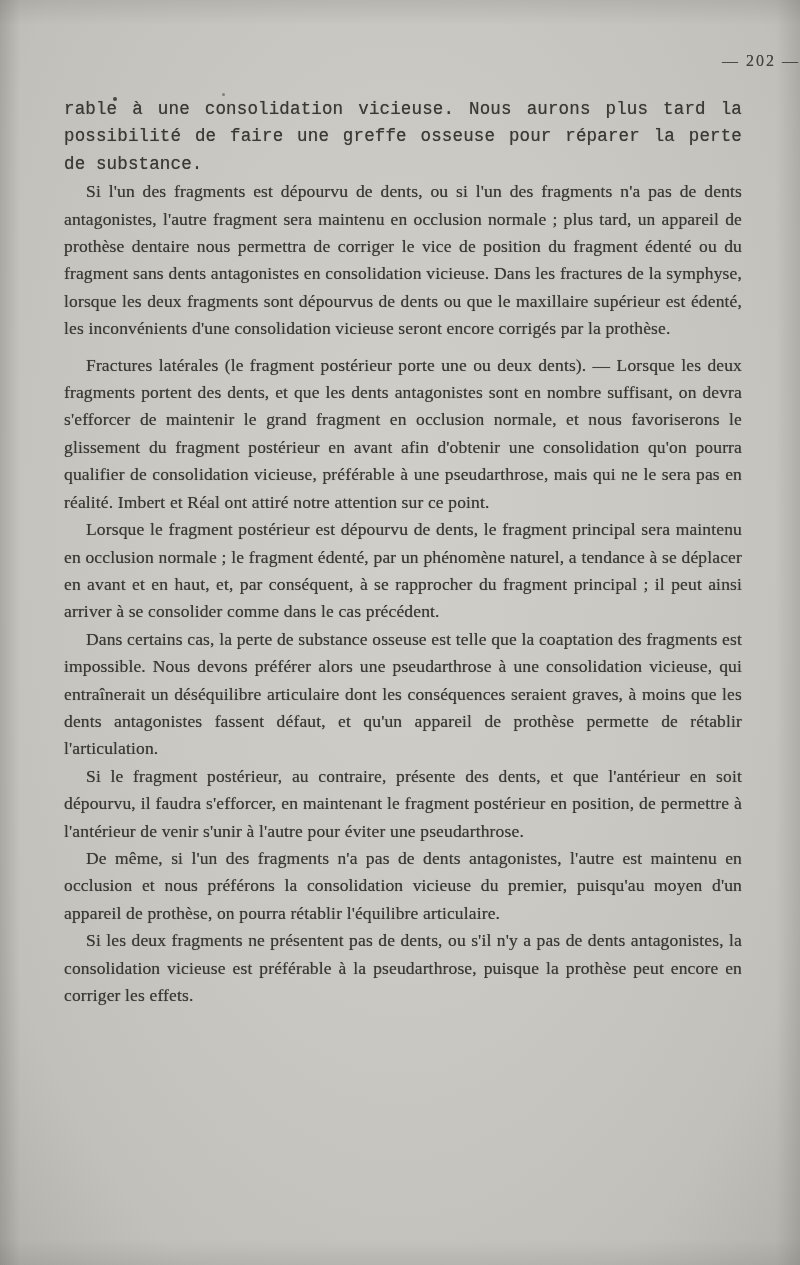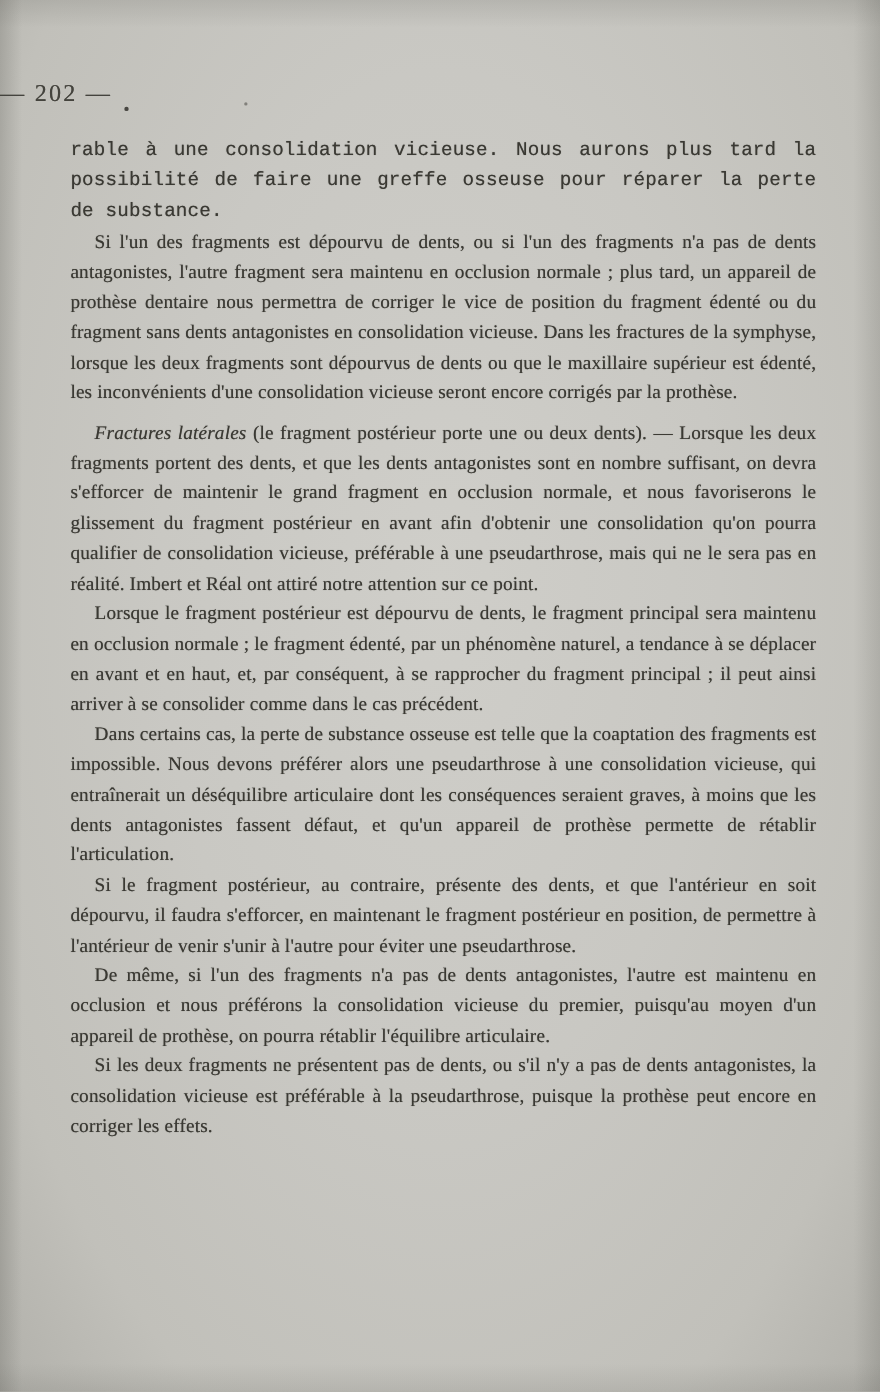--- a/index.html
+++ b/index.html
@@ -19,23 +19,23 @@
     height: 1265px;
     box-sizing: border-box;
     color: #3a3933;
     background:
       linear-gradient(90deg, rgba(80,80,74,0.22) 0%, rgba(0,0,0,0) 2.5%, rgba(0,0,0,0) 97%, rgba(80,80,74,0.18) 100%),
       linear-gradient(180deg, rgba(80,80,74,0.15) 0%, rgba(0,0,0,0) 2%, rgba(0,0,0,0) 98%, rgba(80,80,74,0.12) 100%),
       radial-gradient(ellipse at 50% 42%, #cfcec9 0%, #c9c8c3 45%, #c1c0ba 80%, #b1b0aa 100%);
     overflow: hidden;
   }
   .page-number {
-    padding-top: 72px;
-    text-align: left;
-    font-size: 22px;
+    padding-top: 52px;
+    text-align: right;
+    font-size: 16px;
     letter-spacing: 2px;
     color: #44433d;
     text-shadow: 0 0 0.6px rgba(58,57,51,0.65);
   }
   .text-block {
     margin: 26px 58px 0 64px;
     font-size: 17.5px;
     line-height: 27.4px;
     text-align: justify;
     text-shadow: 0 0 0.7px rgba(58,57,51,0.7);
@@ -46,21 +46,20 @@
     text-indent: 22px;
   }
   .text-block p.continuation {
     text-indent: 0;
     font-family: Liberation Mono, monospace;
   }
   .text-block p.section-start {
     margin-top: 9px;
   }
   .lead-italic {
-    font-style: italic;
   }
   .ink-speck {
     position: absolute;
     border-radius: 50%;
     background: rgba(40,39,34,0.8);
   }
   .speck-1 { left: 113px; top: 97px; width: 4px; height: 4px; }
   .speck-2 { left: 222px; top: 93px; width: 3px; height: 3px; opacity: .55; }
 </style>
 </head>

